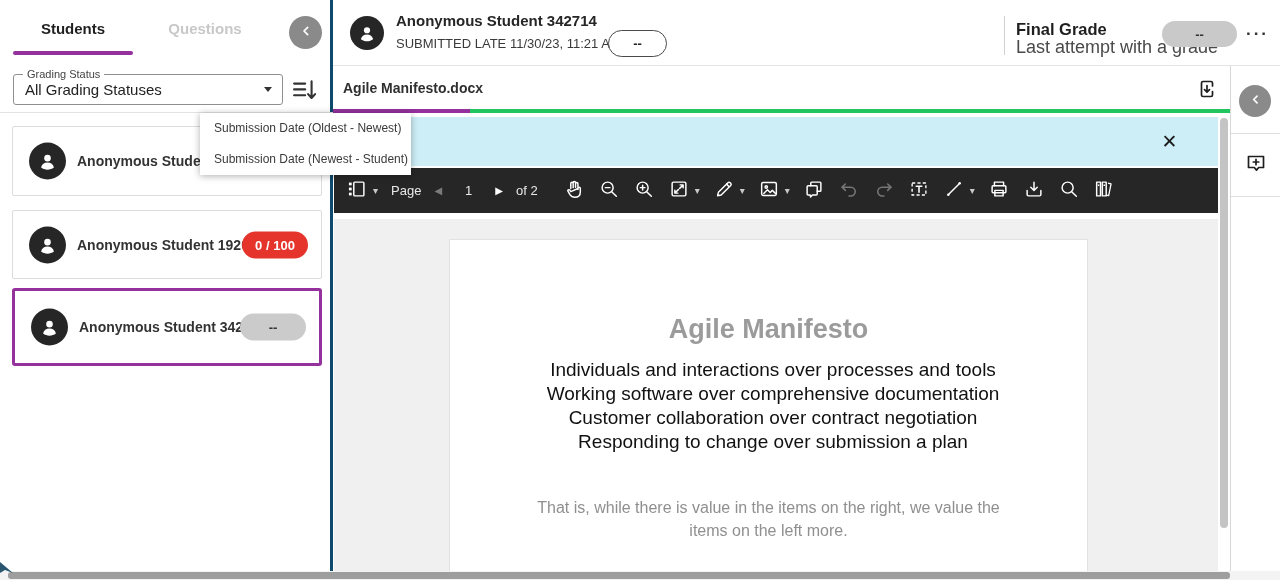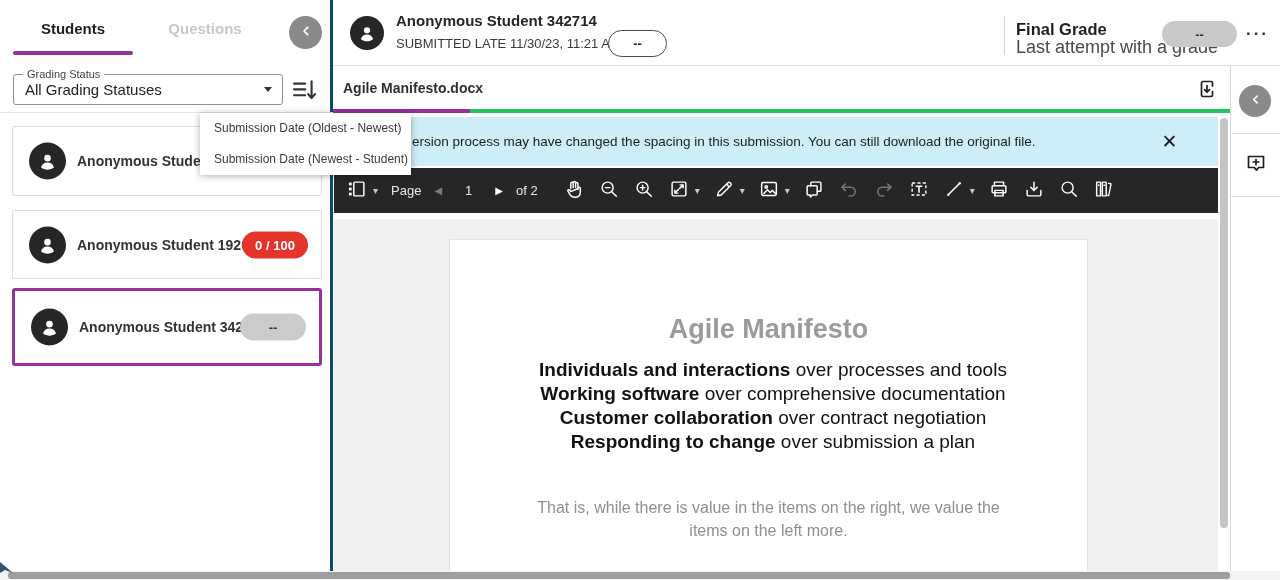--- a/index.html
+++ b/index.html
@@ -73,21 +73,21 @@
   .tb-caret { color:#c9c9c9; font-size:10px; margin-left:-8px; cursor:pointer; flex:0 0 auto; }
   .tb-text { color:#e8e8e8; font-size:13px; white-space:nowrap; flex:0 0 auto; }
   .pg-prev { color:#7a7a7a; font-size:10px; cursor:default; }
   .pg-next { color:#fff; font-size:10px; cursor:pointer; }
 
   
   .viewer { left:334px; top:219px; width:884px; height:358px; background:#f0f0f0; overflow:hidden; }
   .page { position:absolute; left:115px; top:20px; width:639px; height:360px; background:#fff; border:1px solid #e2e2e2; }
   .doc-title { position:absolute; left:0; top:74px; width:100%; text-align:center; font-size:27px; font-weight:bold; color:#9b9b9b; }
   .doc-body { position:absolute; left:50%; transform:translateX(-50%); top:118px; width:480px; text-align:center; font-size:19px; line-height:24px; color:#111; }
-  .doc-body b { font-weight:bold;padding-left:9px; }
+  .doc-body b { font-weight:normal;padding-left:9px; }
   .doc-closing { margin-top:42px; font-size:16px; line-height:23px; color:#8f8f8f; }
 
   
   .vscroll-thumb { left:1220px; top:118px; width:8px; height:410px; background:#c4c4c4; border-radius:4px; cursor:pointer; z-index:20; }
   .hscroll-track { left:0; top:571px; width:1280px; height:9px; background:#f3f3f3; z-index:60; }
   .hscroll-thumb { position:absolute; left:8px; top:1px; width:1222px; height:7px; background:#9e9e9e; border-radius:3px; cursor:pointer; }
   .corner-cursor { left:0; top:560px; z-index:70; }
 </style>
 </head>
 <body>
@@ -200,21 +200,20 @@
       <svg width="24" height="24" viewBox="0 0 24 24" fill="none" stroke="#1f1f1f" stroke-width="1.7" stroke-linecap="round" stroke-linejoin="round">
           <path d="M4.5 5.5h15v11h-4.8l-2.2 2.6-2.2-2.6H4.5z"></path>
           <path d="M12 8.3v5.4M9.3 11h5.4"></path>
         </svg>
     </span>
   </div>
   <div class="abs rp-div2"></div>
 </div>
 
 <div class="abs banner">
-  <div class="abs banner-text">ersion process may have changed the spacing in this submission. You can still download the original file.</div>
   <div class="abs banner-close">
     <span>✕</span>
   </div>
 </div>
 
 <div class="abs toolbar">
   <span class="tb-icon">
       <span><svg width="22" height="22" viewBox="0 0 24 24" fill="none" stroke="#fff" stroke-width="1.6">
           <rect x="8.5" y="4.5" width="11" height="15" rx="1"></rect>
           <rect x="3.2" y="5" width="3" height="3" fill="#fff" stroke="none"></rect>

